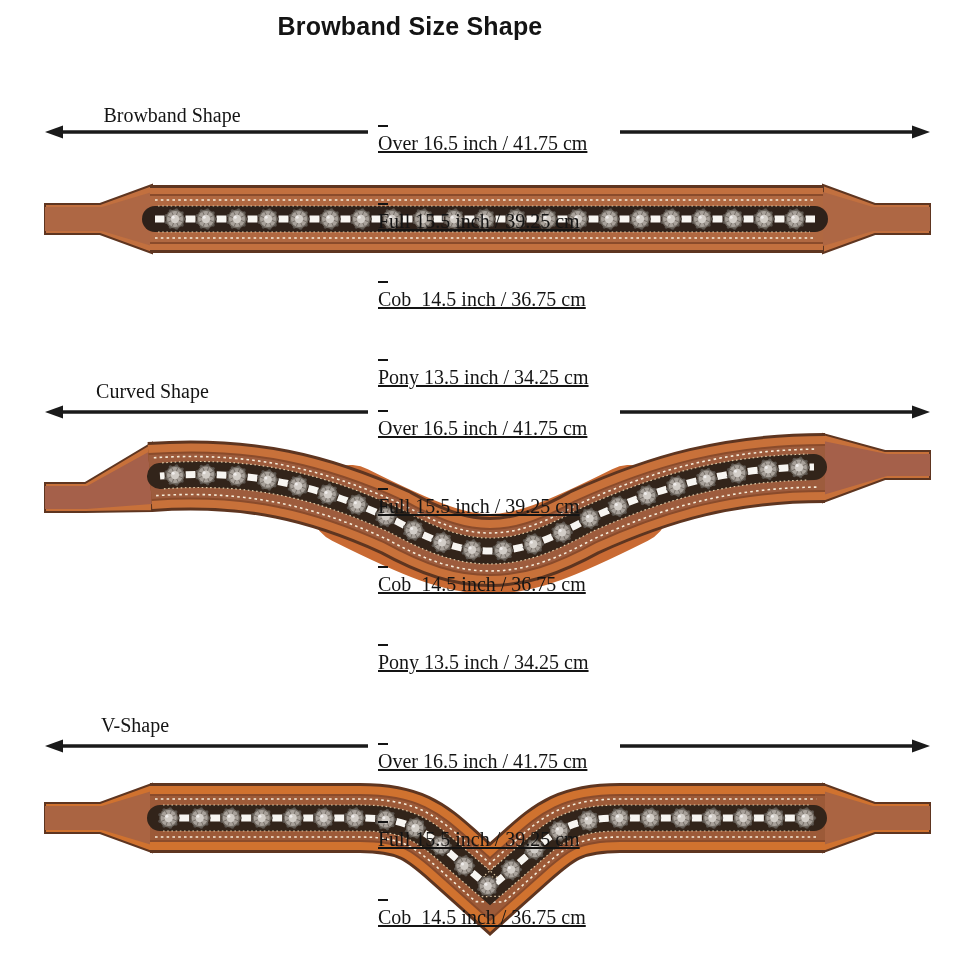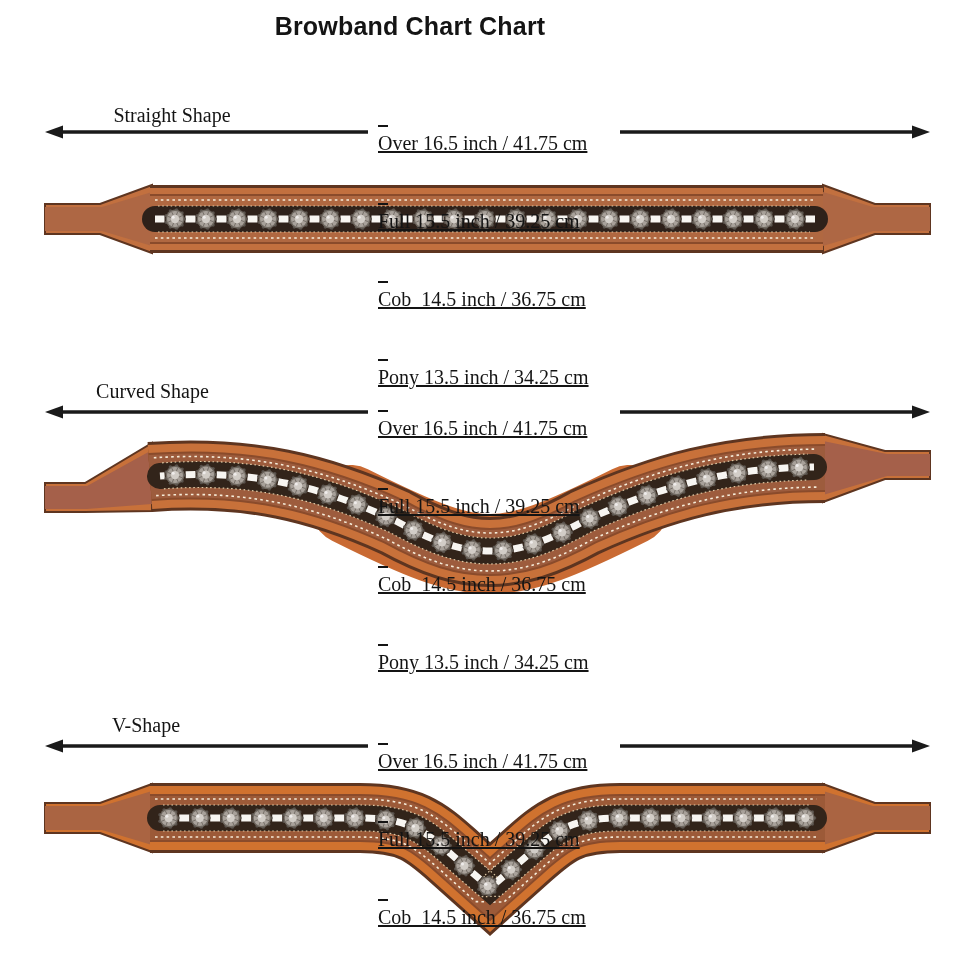--- a/index.html
+++ b/index.html
@@ -16,23 +16,23 @@
   .shape-label{position:absolute;font-size:20px;text-align:center;white-space:nowrap;}
   .sizes{position:absolute;left:378px;font-size:20px;line-height:26px;white-space:pre;z-index:3;text-decoration:underline;}
   .arrow{position:absolute;left:0;width:960px;height:20px;z-index:1;}
   .arrow .al{stroke:var(--arrow,#1a1a1a);stroke-width:3.6;}
   .arrow .ah{fill:var(--arrow,#1a1a1a);}
   svg.band{position:absolute;left:0;width:960px;z-index:2;}
 </style>
 </head>
 <body>
 
-<div class="page-title">Browband Chart Chart</div>
-
-<div class="shape-label" style="left:60px;top:104px;width:224px">Straight Shape</div>
+<div class="page-title">Browband Size Shape</div>
+
+<div class="shape-label" style="left:60px;top:104px;width:224px">Browband Shape</div>
 
 <svg class="arrow" style="top:122px" viewBox="0 0 960 20">
   <polygon class="ah" points="45,10 63,3.5 63,16.5"></polygon>
   <line class="al" x1="61" y1="10" x2="368" y2="10"></line>
   <line class="al" x1="620" y1="10" x2="914" y2="10"></line>
   <polygon class="ah" points="930,10 912,3.5 912,16.5"></polygon>
 </svg>
 
 <div class="sizes" style="top:78px">
   <div>Over 16.5 inch / 41.75 cm</div>
@@ -180,21 +180,21 @@
     <use transform="translate(589.6,518.4)" href="#xtal-curved" xlink:href="#xtal-curved"></use>
     <use transform="translate(618.1,506.3)" href="#xtal-curved" xlink:href="#xtal-curved"></use>
     <use transform="translate(647.2,495.4)" href="#xtal-curved" xlink:href="#xtal-curved"></use>
     <use transform="translate(676.7,486.1)" href="#xtal-curved" xlink:href="#xtal-curved"></use>
     <use transform="translate(706.8,478.6)" href="#xtal-curved" xlink:href="#xtal-curved"></use>
     <use transform="translate(737.3,473.0)" href="#xtal-curved" xlink:href="#xtal-curved"></use>
     <use transform="translate(768.1,469.3)" href="#xtal-curved" xlink:href="#xtal-curved"></use>
     <use transform="translate(799.0,467.4)" href="#xtal-curved" xlink:href="#xtal-curved"></use>
   </svg>
 
-<div class="shape-label" style="left:71px;top:714px;width:150px">V-Shape</div>
+<div class="shape-label" style="left:60px;top:714px;width:150px">V-Shape</div>
 
 <svg class="arrow" style="top:736px" viewBox="0 0 960 20">
   <polygon class="ah" points="45,10 63,3.5 63,16.5"></polygon>
   <line class="al" x1="61" y1="10" x2="368" y2="10"></line>
   <line class="al" x1="620" y1="10" x2="914" y2="10"></line>
   <polygon class="ah" points="930,10 912,3.5 912,16.5"></polygon>
 </svg>
 
 <div class="sizes" style="top:696px">
   <div>Over 16.5 inch / 41.75 cm</div>

